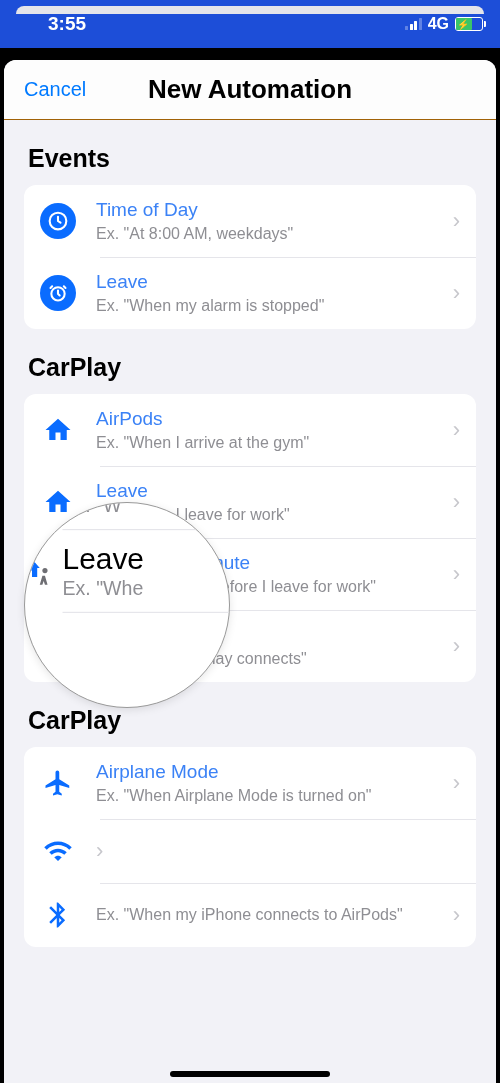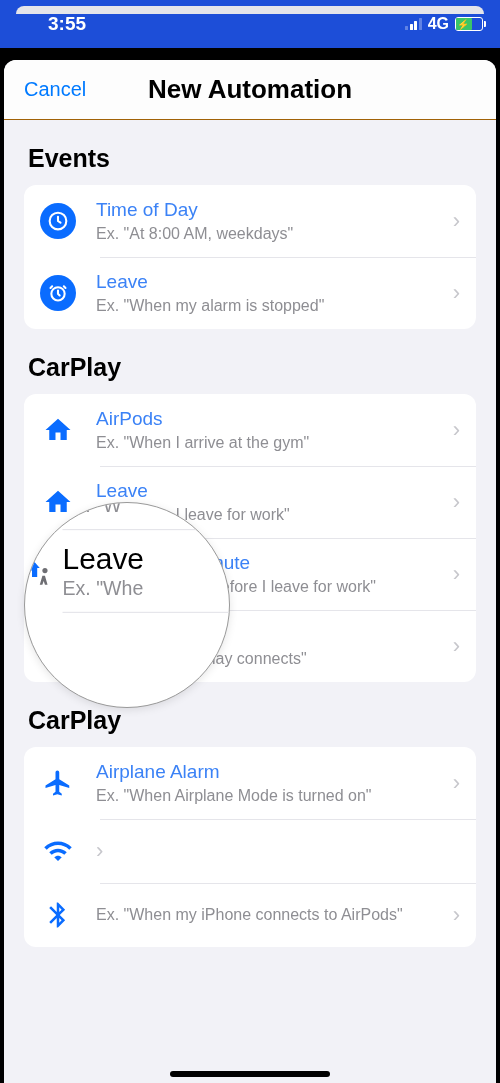--- a/index.html
+++ b/index.html
@@ -164,21 +164,21 @@
 
     <div class="section-title">CarPlay</div>
     <div class="card">
       <div class="row">
         <div class="row-icon none">
           <svg width="30" height="30" viewBox="0 0 24 24">
               <path d="M21 16v-2l-8-5V3.5c0-.83-.67-1.5-1.5-1.5S10 2.67 10 3.5V9l-8 5v2l8-2.5V19l-2 1.5V22l3.5-1 3.5 1v-1.5L13 19v-5.5l8 2.5z" fill="#0a6cff"></path>
             </svg>
         </div>
         <div class="row-text">
-          <div class="row-title">Airplane Alarm</div>
+          <div class="row-title">Airplane Mode</div>
           <div class="row-sub">Ex. "When Airplane Mode is turned on"</div>
         </div>
         <div class="chevron">›</div>
       </div>
       <div class="row">
         <div class="row-icon none">
           <svg width="30" height="30" viewBox="0 0 24 24">
               <path d="M1 9l2 2c4.97-4.97 13.03-4.97 18 0l2-2C16.93 2.93 7.08 2.93 1 9zm8 8l3 3 3-3c-1.65-1.66-4.34-1.66-6 0zm-4-4l2 2c2.76-2.76 7.24-2.76 10 0l2-2C15.14 9.14 8.87 9.14 5 13z" fill="#0a6cff"></path>
             </svg>
         </div>

